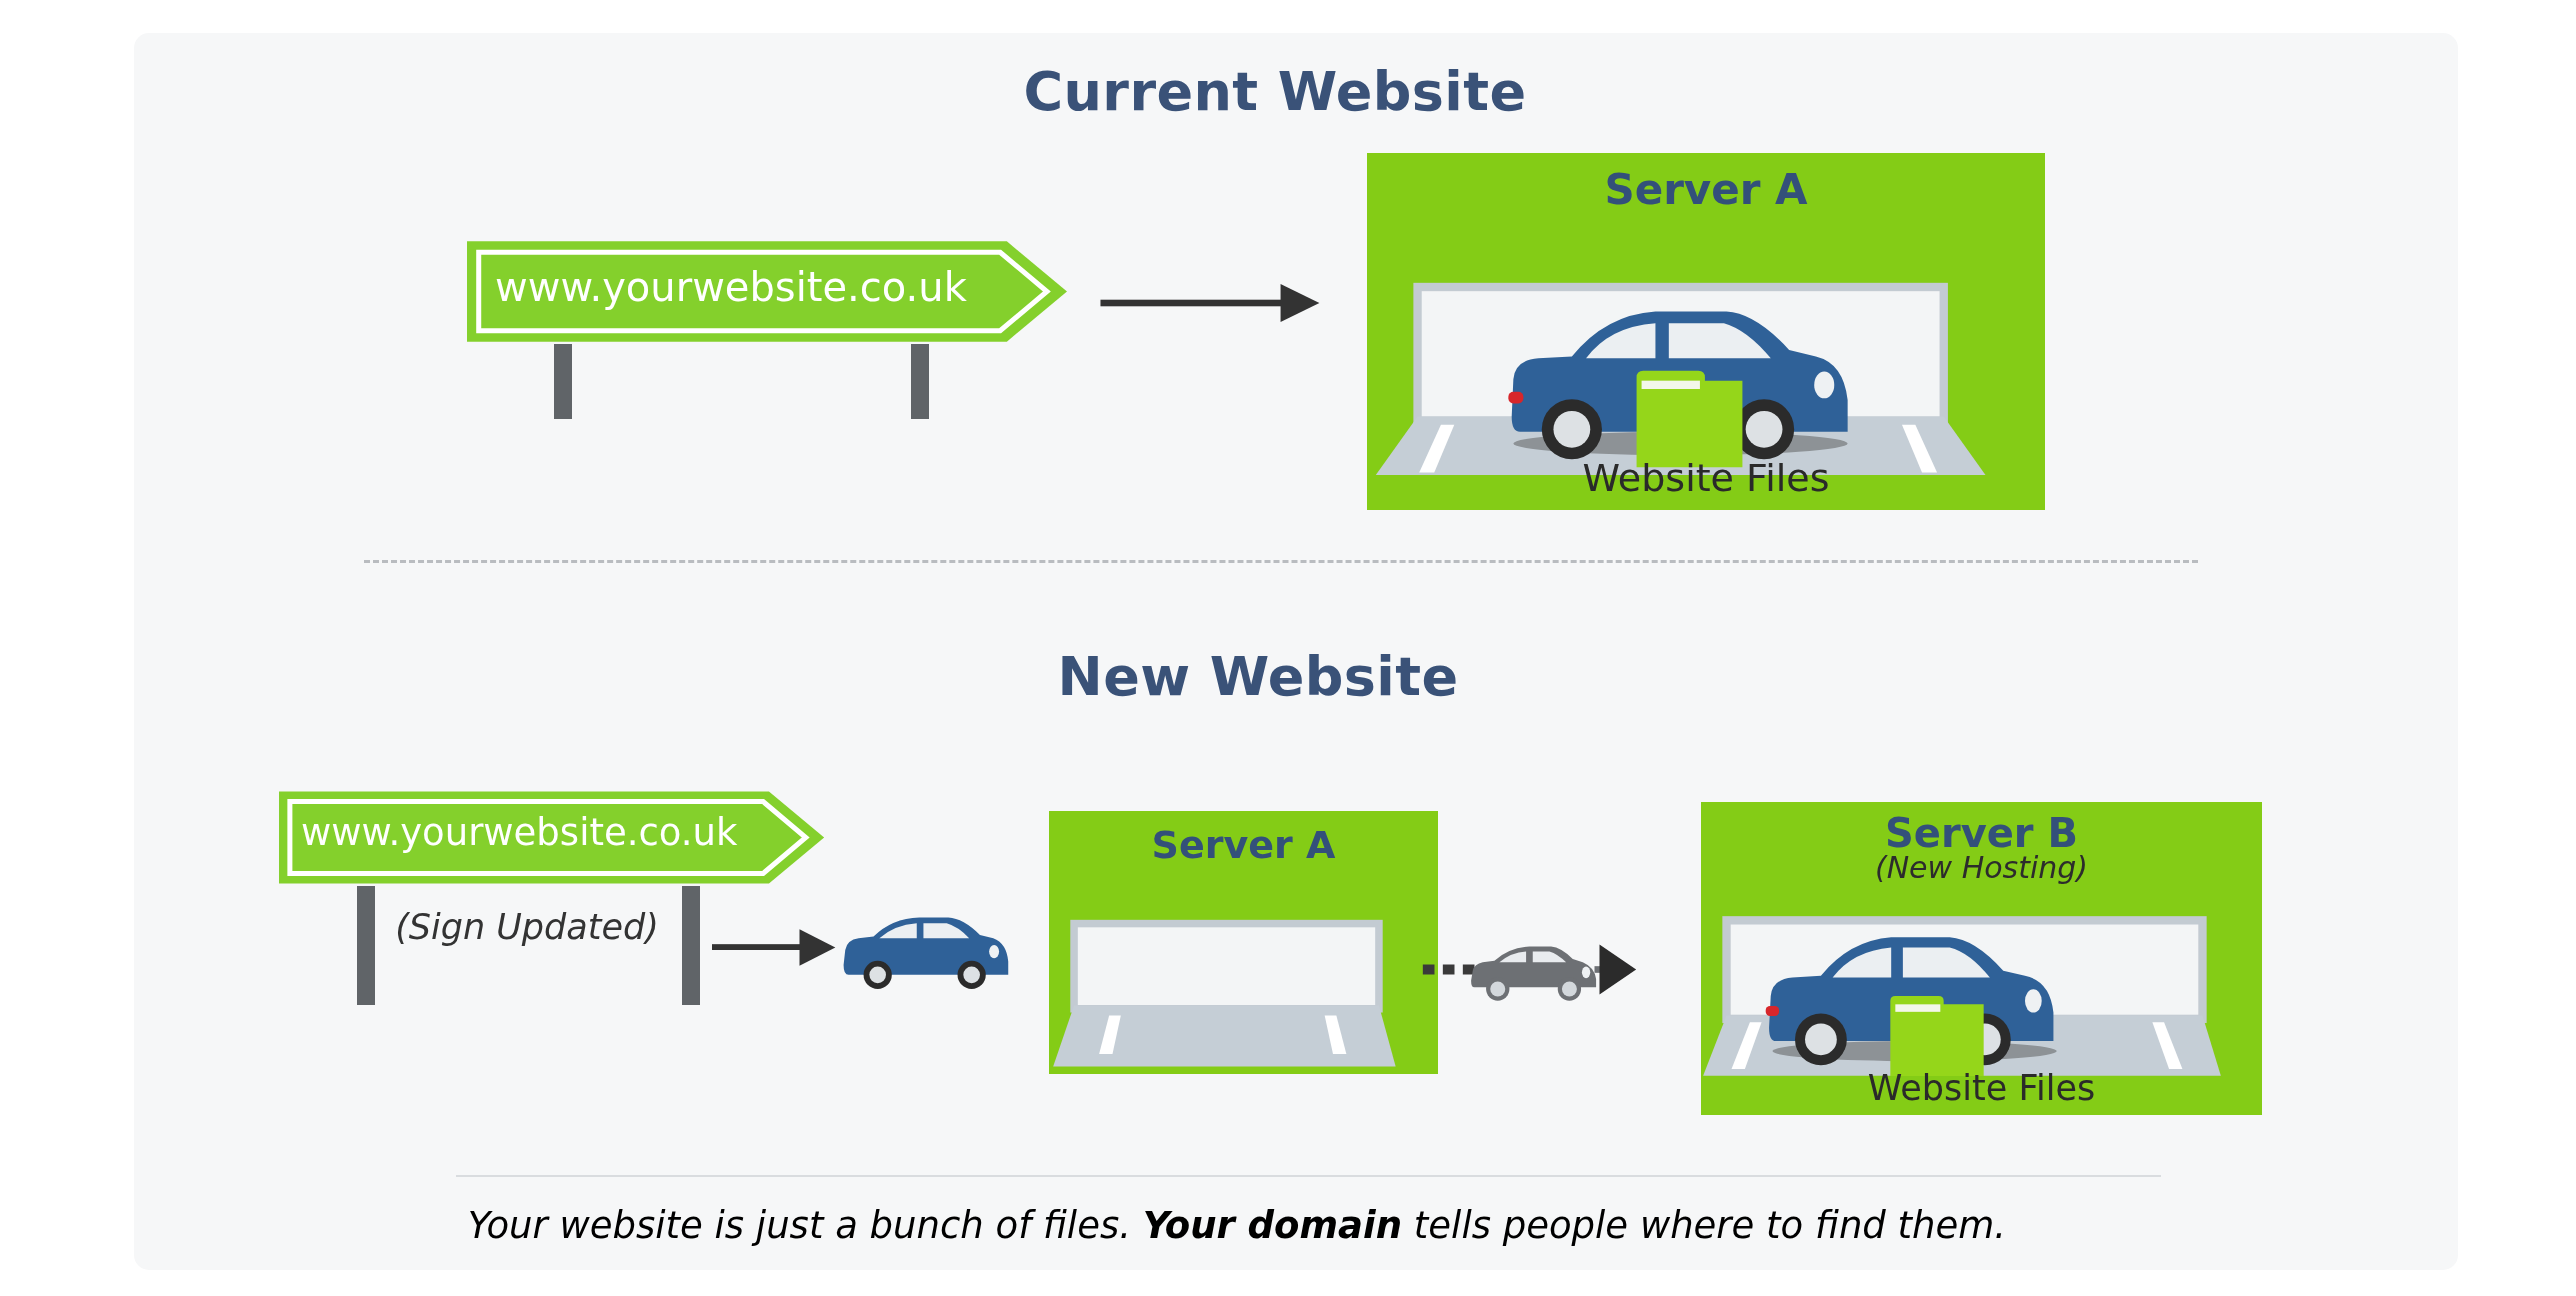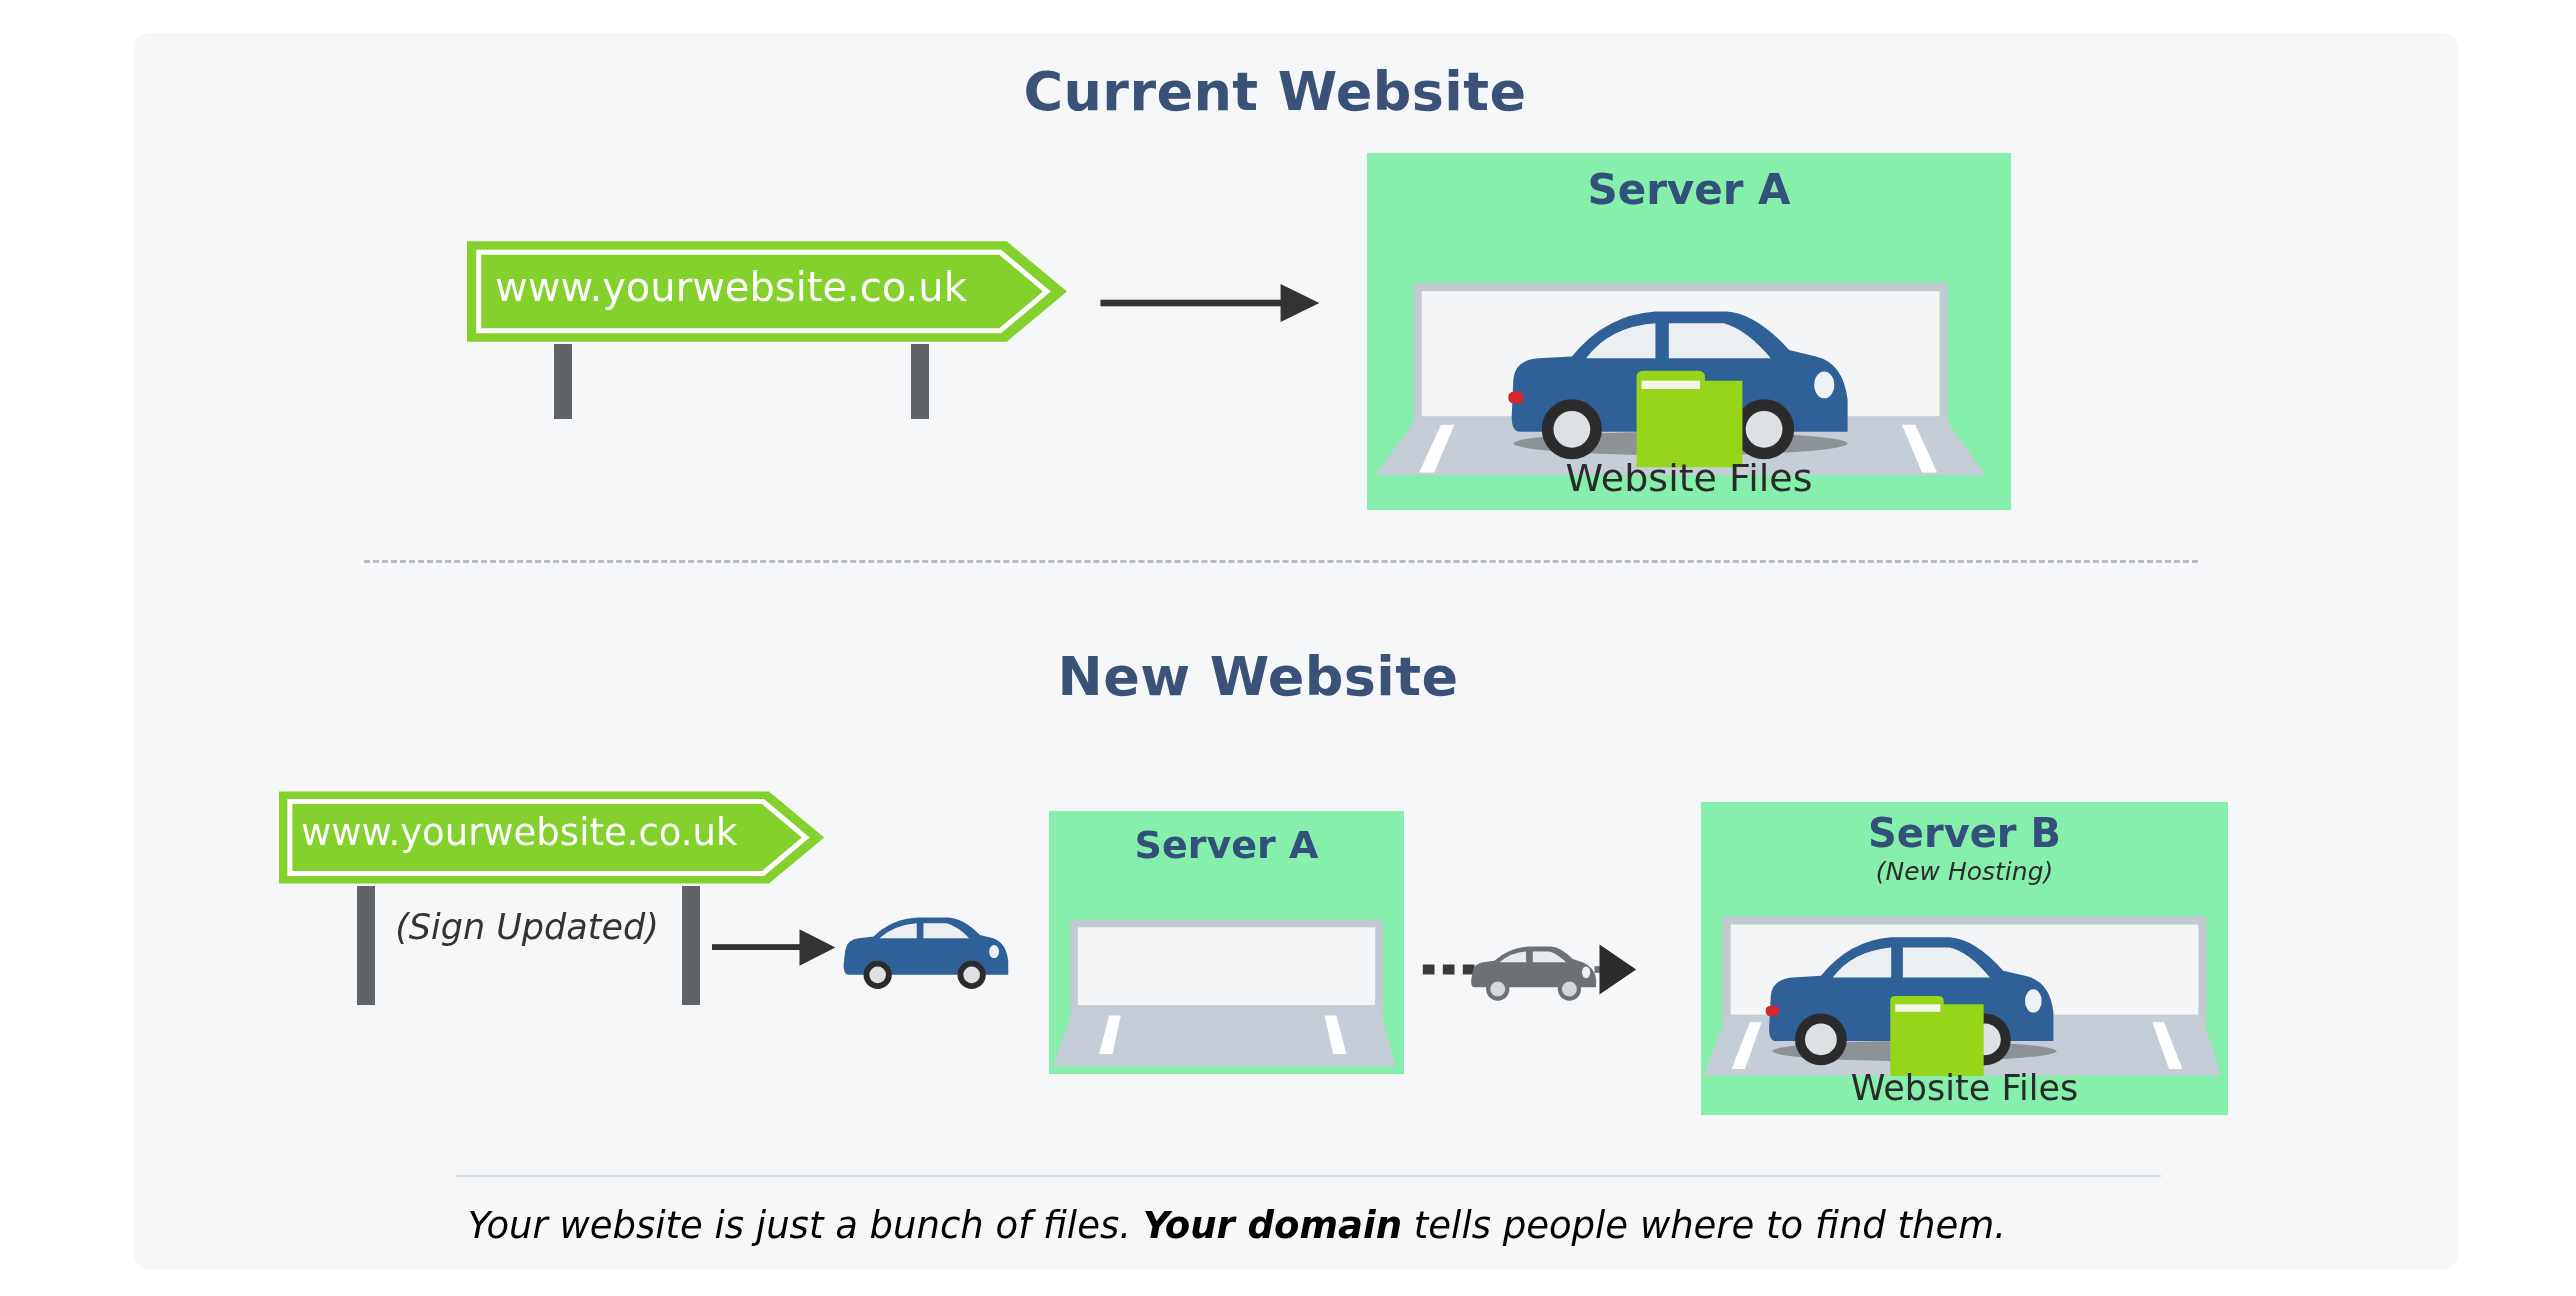--- a/index.html
+++ b/index.html
@@ -2,21 +2,21 @@
 <html style="font-size:13.4px"><head>
 <meta charset="utf-8">
 <style>
   html, body { margin:0; padding:0; }
   body { width:2576px; height:1296px; background:#ffffff; position:relative; overflow:hidden;
          font-family:"DejaVu Sans", sans-serif; }
   .panel { position:absolute; left:134px; top:33px; width:2324px; height:1237px; background:#f6f7f8; border-radius:15px; }
   .title { position:absolute; font-weight:bold; color:#3a5278; font-size:54px; transform:translateX(-50%); white-space:nowrap; letter-spacing:0.4px; }
   .abs { position:absolute; }
   .sign-text { position:absolute; color:#ffffff; font-weight:normal; white-space:nowrap;text-align:center; }
-  .server-box { position:absolute; background:#86efac; }
+  .server-box { position:absolute; background:#84cc16;padding-left:34px; }
   .srv-title { position:absolute; left:0; right:0; text-align:center; font-weight:bold; color:#33507a; white-space:nowrap; }
   .srv-sub { position:absolute; left:0; right:0; text-align:center; font-style:italic; color:#2c2c2c; white-space:nowrap; }
   .srv-files { position:absolute; left:0; right:0; text-align:center; color:#2a2a2a; white-space:nowrap; }
   .post { position:absolute; background:#606468; width:18.4px; }
   .divider { position:absolute; left:364px; width:1834px; top:560px; height:0; border-top:3.3px dashed #b9bcc0; }
   .sep { position:absolute; left:456px; width:1705px; top:1175px; height:1.7px; background:#d9dcdf; }
   .caption { position:absolute; left:1237px; top:1204px; transform:translateX(-50%); font-style:italic; font-size:37px; color:#000000; white-space:nowrap; }
   .caption b { font-weight:bold; }
   svg { position:absolute; overflow:visible; }
 </style>
@@ -123,21 +123,21 @@
   <path d="M76 9 L96 9 Q106 12 116 22 L76 22 Z" fill="#e9ecef"></path>
   <ellipse cx="140" cy="34" rx="5" ry="7" fill="#eef1f3"></ellipse>
   <circle cx="34" cy="54" r="14" fill="#6d7074"></circle>
   <circle cx="34" cy="54" r="9" fill="#d3d8dc"></circle>
   <circle cx="120" cy="54" r="14" fill="#6d7074"></circle>
   <circle cx="120" cy="54" r="9" fill="#d3d8dc"></circle>
 </svg>
 
 <div class="server-box" style="left:1701px; top:802px; width:527px; height:313px;">
   <div class="srv-title" style="top:8.4px; font-size:40px;">Server B</div>
-  <div class="srv-sub" style="top:55px; font-size:25px;">(New Hosting)</div>
+  <div class="srv-sub" style="top:48px; font-size:30px;">(New Hosting)</div>
   <svg style="left:0; top:115px;" width="527" height="167" viewBox="0 0 630 200">
     <rect x="30" y="4" width="570" height="118" fill="#f3f5f6" stroke="#c3cbd2" stroke-width="10"></rect>
     <polygon points="30,118 600,118 622,190 2,190" fill="#c5ced6"></polygon>
     <polygon points="58,126 72,126 52,182 36,182" fill="#ffffff"></polygon>
     <polygon points="540,126 554,126 576,182 560,182" fill="#ffffff"></polygon>
   </svg>
   <svg style="left:63px; top:132px;" width="297" height="138" viewBox="0 0 355 165">
     <ellipse cx="180" cy="140" rx="170" ry="12" fill="#8d9296"></ellipse>
     <path d="M14 128 Q6 128 6 112 L8 74 Q10 54 34 52 L68 50 Q102 8 152 4 L222 4 Q252 6 286 44 L312 50 Q342 56 346 94 L346 128 Z" fill="#2f6198"></path>
     <path d="M82 52 Q106 20 152 16 L152 52 Z" fill="#ebeff2"></path>

